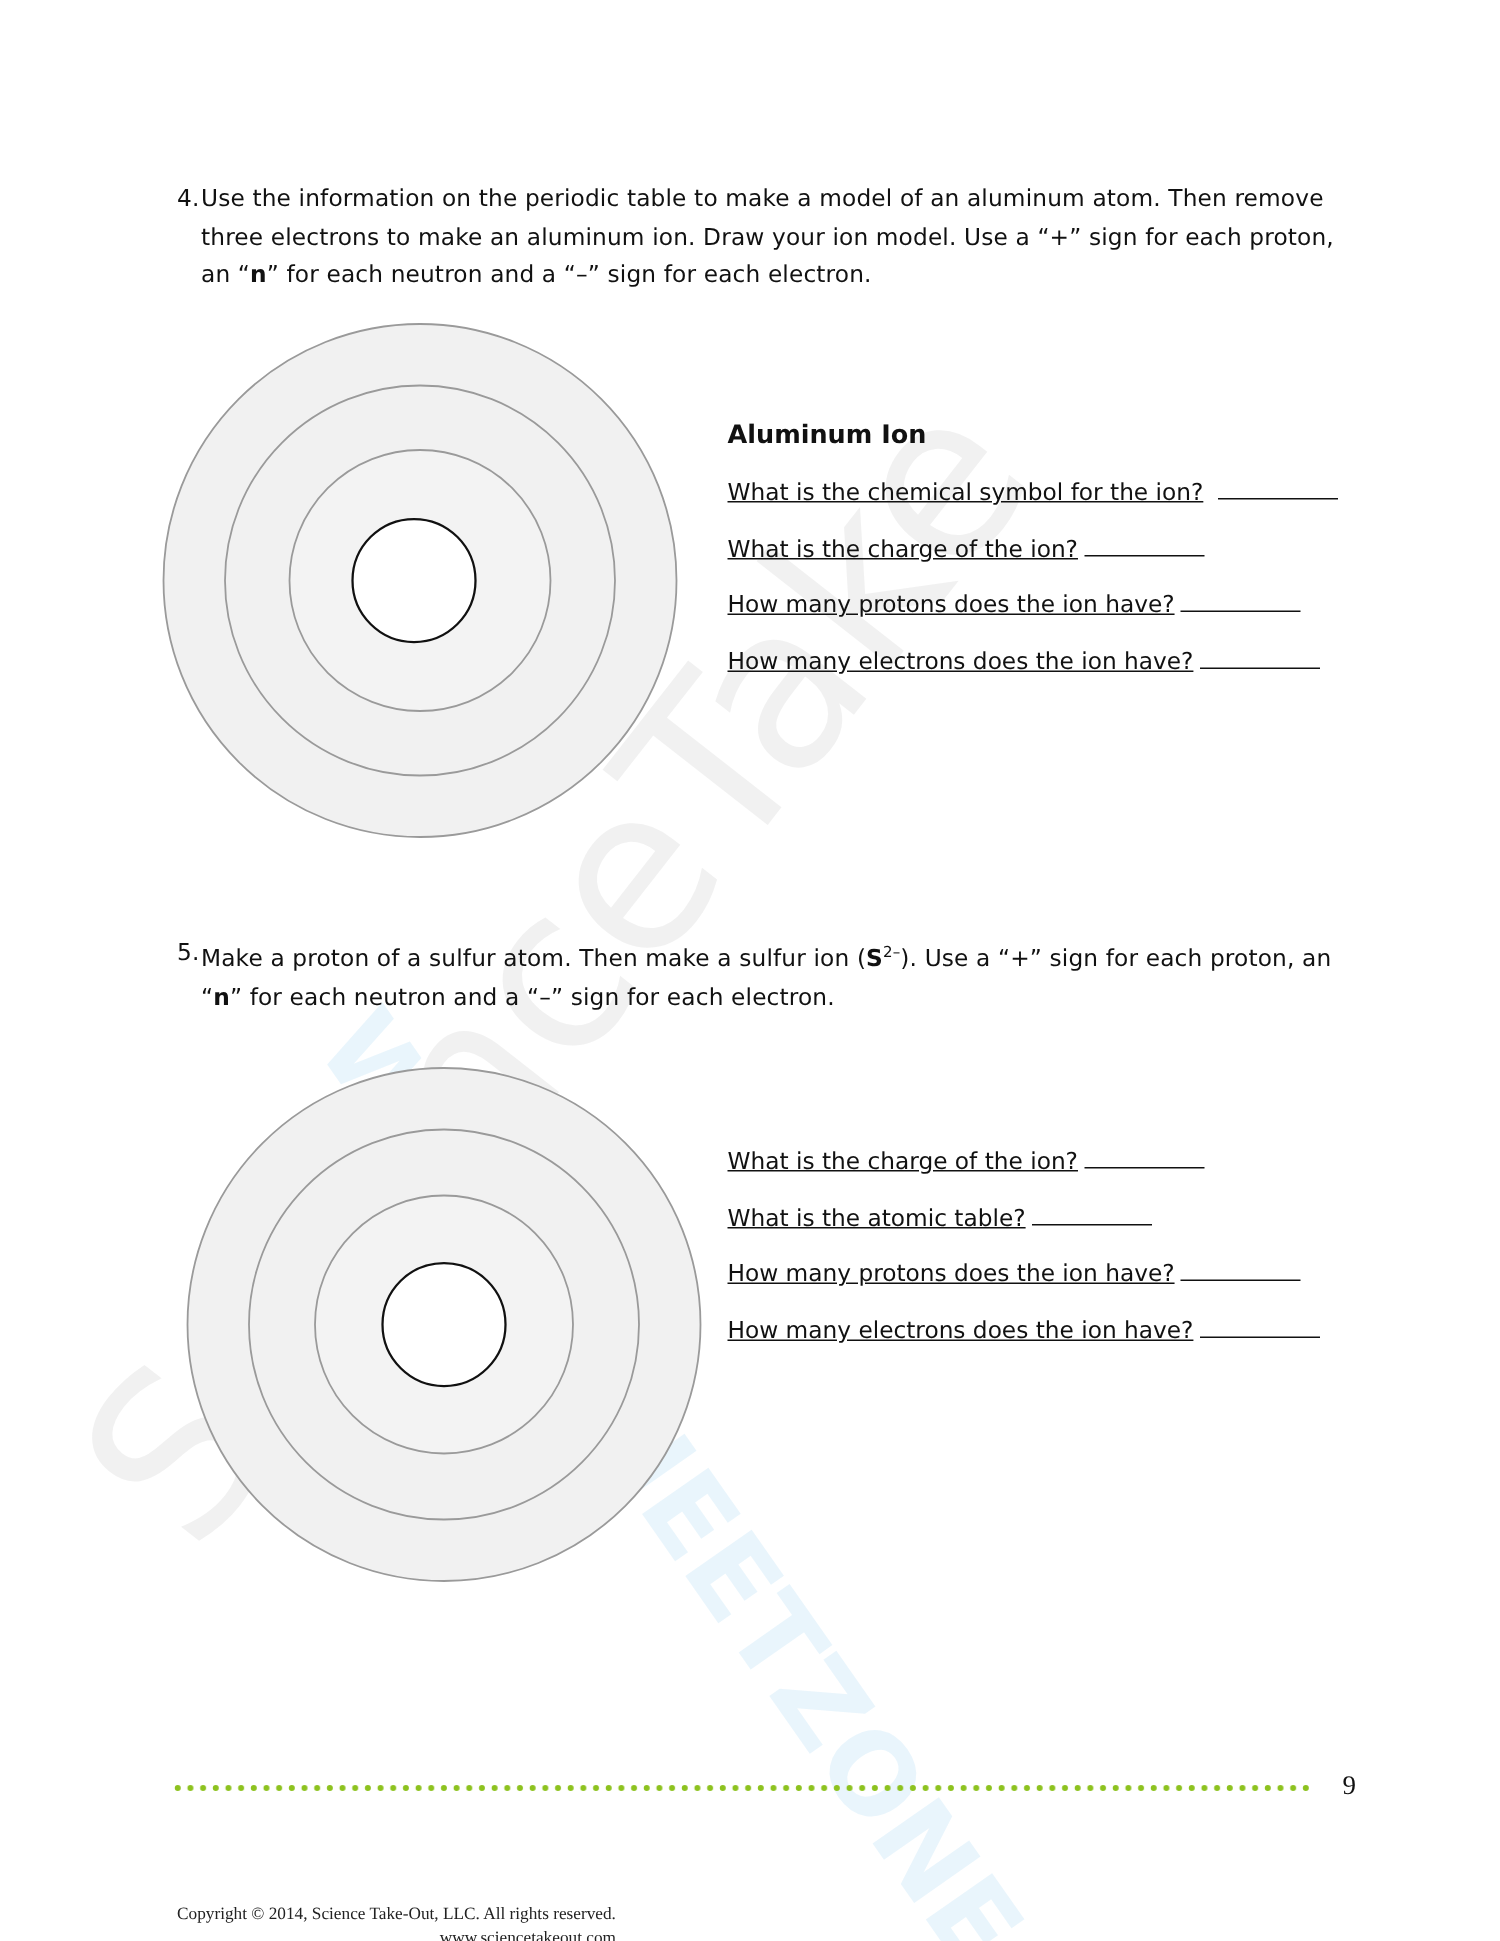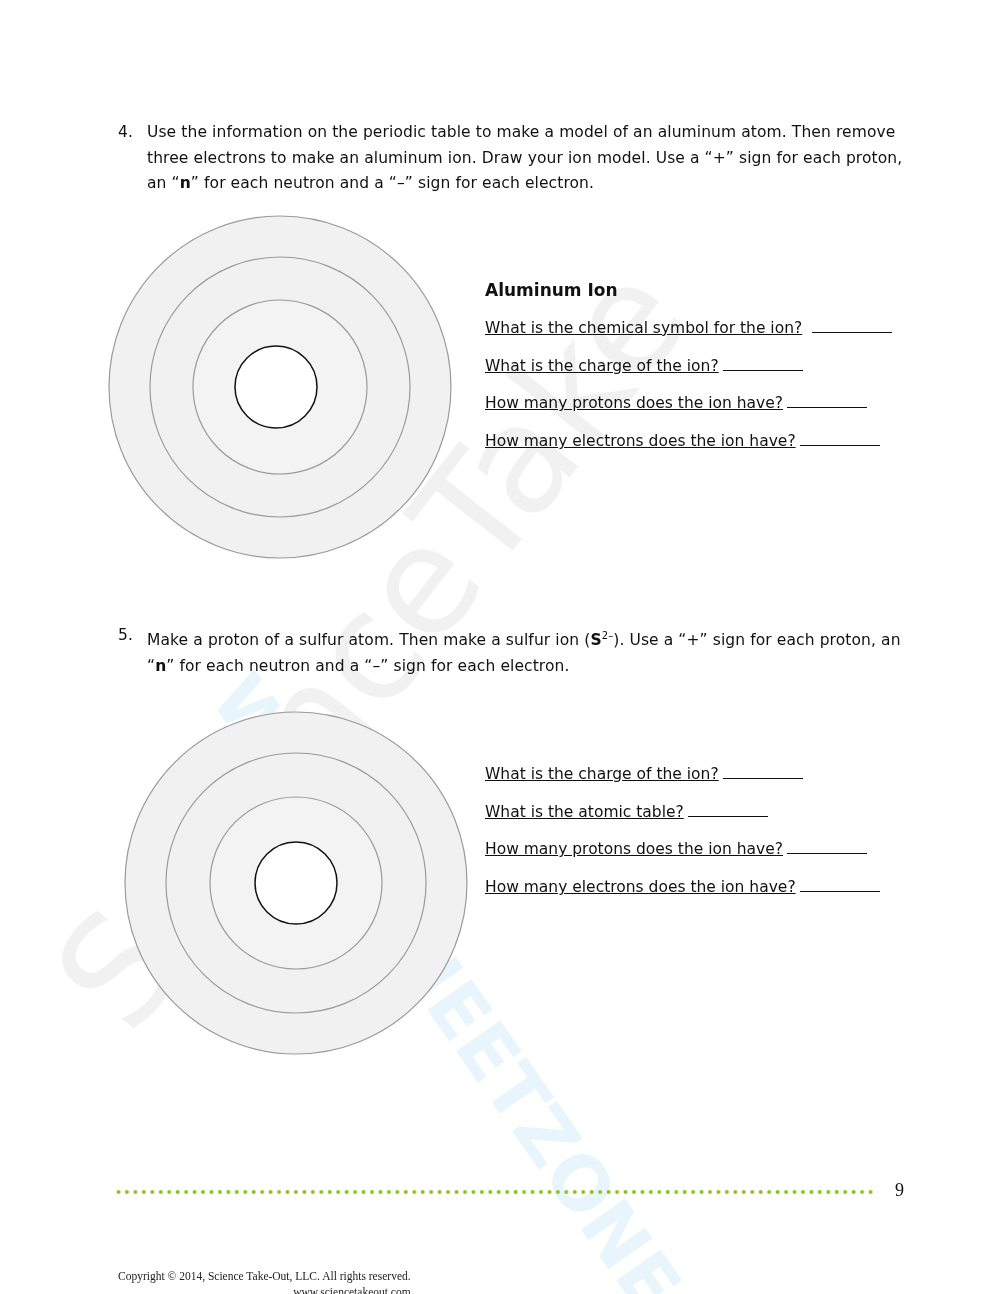--- a/index.html
+++ b/index.html
@@ -6,21 +6,21 @@
     body {
       width: 1000px; height: 1294px; position: relative; overflow: hidden;
       background: #ffffff; color: #111;
       font-family: "DejaVu Sans", sans-serif;
     }
     .question {
       position: absolute; left: 118px; width: 790px;
       font-size: 15.5px; line-height: 25.5px; letter-spacing: 0.1px;
     }
     .question .num { position: absolute; left: 0; top: 0; }
-    .question .qtext { margin-left: 29px; display: block; }
+    .question .qtext { margin-left: 16px; display: block; }
     .question b { font-weight: bold; }
     .panel { position: absolute; left: 485px; width: 440px; }
     .panel-title { font-size: 17px; font-weight: bold; height: 26px; line-height: 26px; }
     .panel-title sup { font-size: 10px; font-weight: normal; vertical-align: 6px; }
     .qline { font-size: 15.5px; height: 37.7px; line-height: 26px; white-space: nowrap; text-decoration: underline; }
     .blank {
       display: inline-block; width: 80px; border-bottom: 1px solid #111;
       height: 14px; vertical-align: baseline; margin-left: 4px;
     }
     svg.atom { position: absolute; }

